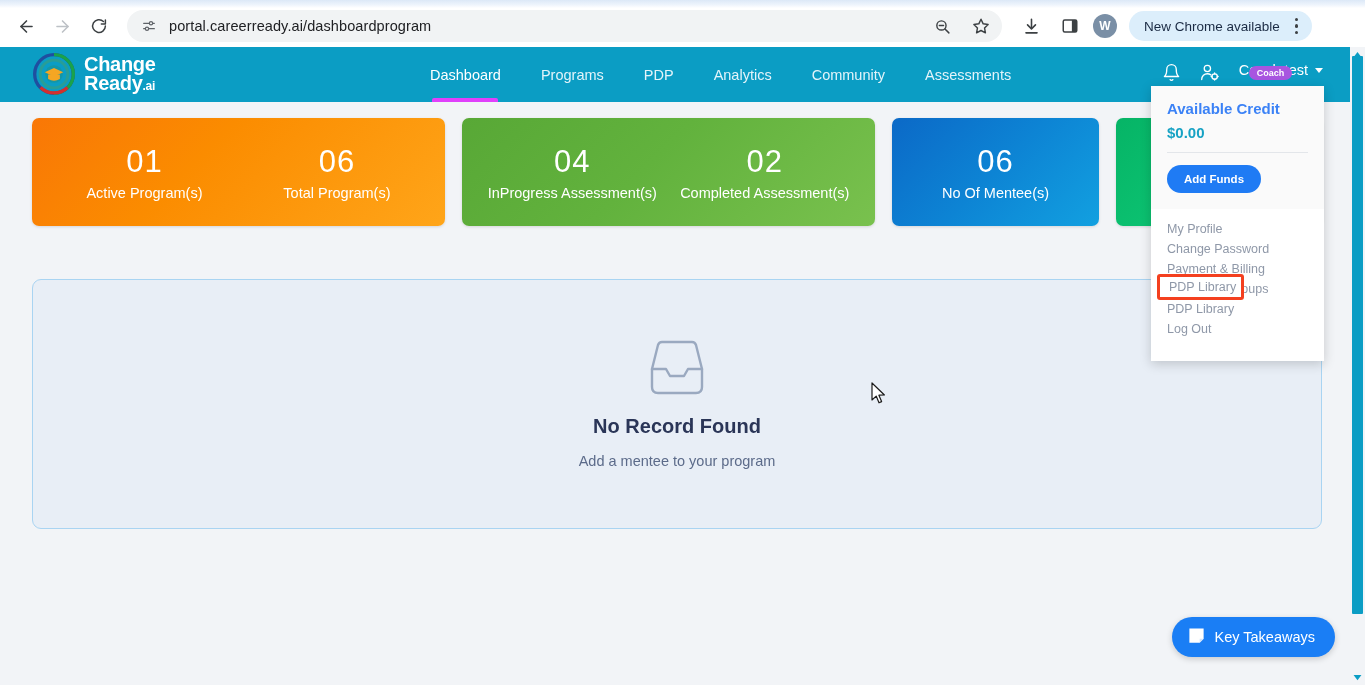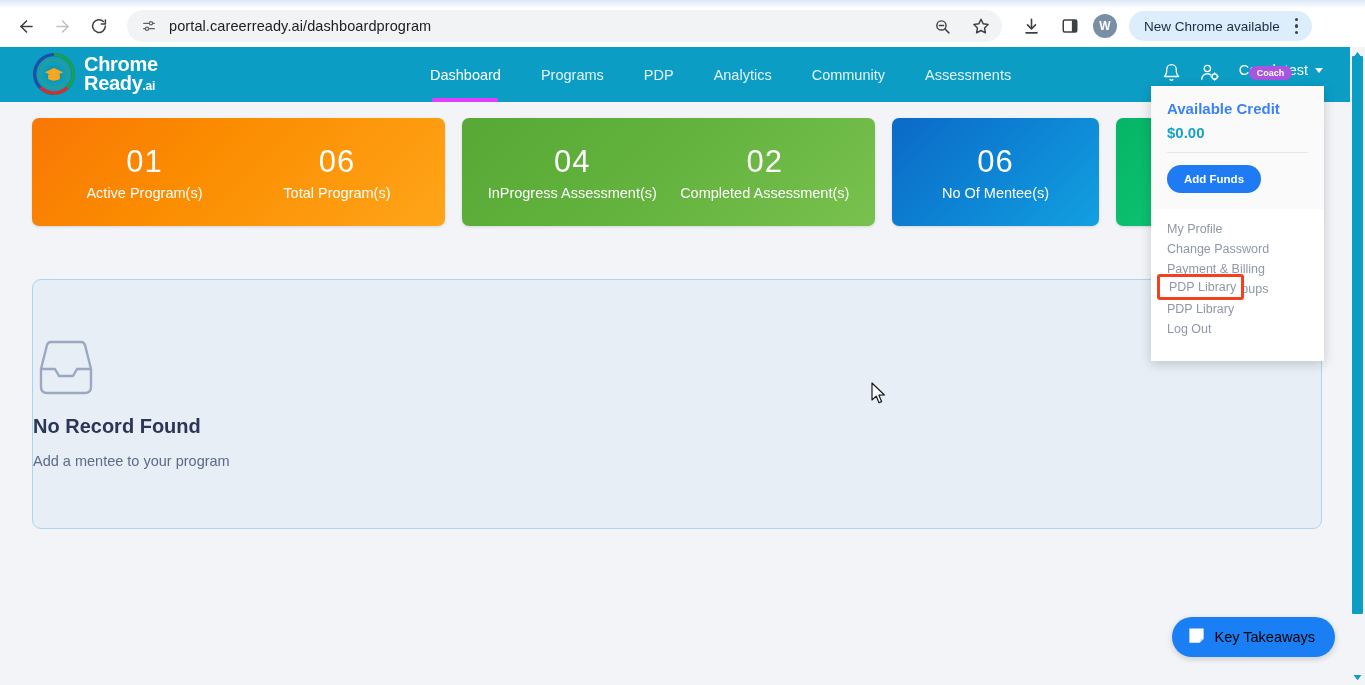--- a/index.html
+++ b/index.html
@@ -130,21 +130,21 @@
   .card-orange { width: 413px; background: linear-gradient(135deg, #f97706 0%, #fb8c00 40%, #ffa519 100%); }
   .card-green  { width: 413px; background: linear-gradient(135deg, #58a836 0%, #62b23d 45%, #79c14e 100%); }
   .card-blue   { width: 207px; background: linear-gradient(135deg, #0b69c7 0%, #0d84d4 50%, #12a0e0 100%); }
   .card-teal   { width: 207px; background: linear-gradient(135deg, #06b466 0%, #0cc372 50%, #17d08a 100%); }
 
   
   .panel {
     position: absolute; top: 232px; left: 32px;
     width: 1290px; height: 250px;
     background: #e8eef6; border: 1px solid #a9d4f2; border-radius: 9px;
-    display: flex; flex-direction: column; justify-content: center;
+    display: flex; flex-direction: column; align-items: center; justify-content: center;
   }
   .panel .inbox { margin-bottom: 14px; }
   .panel .title { font-size: 20px; font-weight: bold; color: #2a3557; }
   .panel .sub { font-size: 14.5px; color: #5c6b8a; margin-top: 15px; }
 
   
   .dropdown {
     position: absolute; top: 39px; left: 1151px;
     width: 173px; background: #ffffff;
     box-shadow: 0 3px 11px rgba(0,0,0,.18);
@@ -172,21 +172,21 @@
     background: #ffffff; z-index: 2;
     display: flex; align-items: center; padding-left: 9px;
   }
   .dd-highlight-box span { font-size: 12.5px; color: #8f98a8; white-space: nowrap; }
 
   
   .key-takeaways {
     position: absolute; right: 30px; bottom: 28px;
     height: 40px; background: #1a7ef5; border-radius: 20px;
     display: flex; align-items: center; gap: 9px;
-    padding: 0 20px 0 15px; color: #000000; font-size: 14.5px;
+    padding: 0 20px 0 15px; color: #ffffff; font-size: 14.5px;
     box-shadow: 0 2px 6px rgba(0,0,0,.18); cursor: pointer;
     z-index: 20;
   }
 
   
   .scrollbar {
     position: absolute; top: 47px; right: 0; width: 15px; height: 638px;
     background: #f2f4f7; z-index: 50;
   }
   .sb-arrow { position: absolute; left: 0; width: 15px; height: 15px; display:flex; align-items:center; justify-content:center;}
@@ -292,21 +292,21 @@
       <svg class="logo-mark" viewBox="0 0 100 100">
         <circle cx="50" cy="50" r="46" fill="none" stroke="#1f4fa0" stroke-width="8"></circle>
         <path d="M50 4 a46 46 0 0 1 0 92" fill="none" stroke="#1aa34a" stroke-width="8"></path>
         <path d="M18 82 a46 46 0 0 0 64 0" fill="none" stroke="#d32f2f" stroke-width="8"></path>
         <circle cx="50" cy="50" r="33" fill="none" stroke="#2e9e8f" stroke-width="7" opacity=".85"></circle>
         <circle cx="50" cy="50" r="21" fill="#1e8f86" opacity=".5"></circle>
         <path d="M28 46 L50 36 L72 46 L50 56 Z" fill="#f5a623"></path>
         <path d="M36 51 L36 62 Q50 70 64 62 L64 51" fill="#f5a623"></path>
       </svg>
       <div class="logo-text">
-        <div>Chrome</div>
+        <div>Change</div>
         <div><span>Ready</span><span class="ai">.ai</span></div>
       </div>
     </div>
 
     <div class="mainnav">
       <div class="nav-item active">
           <span>Dashboard</span>
         </div>
       <div class="nav-item">
           <span>Programs</span>

